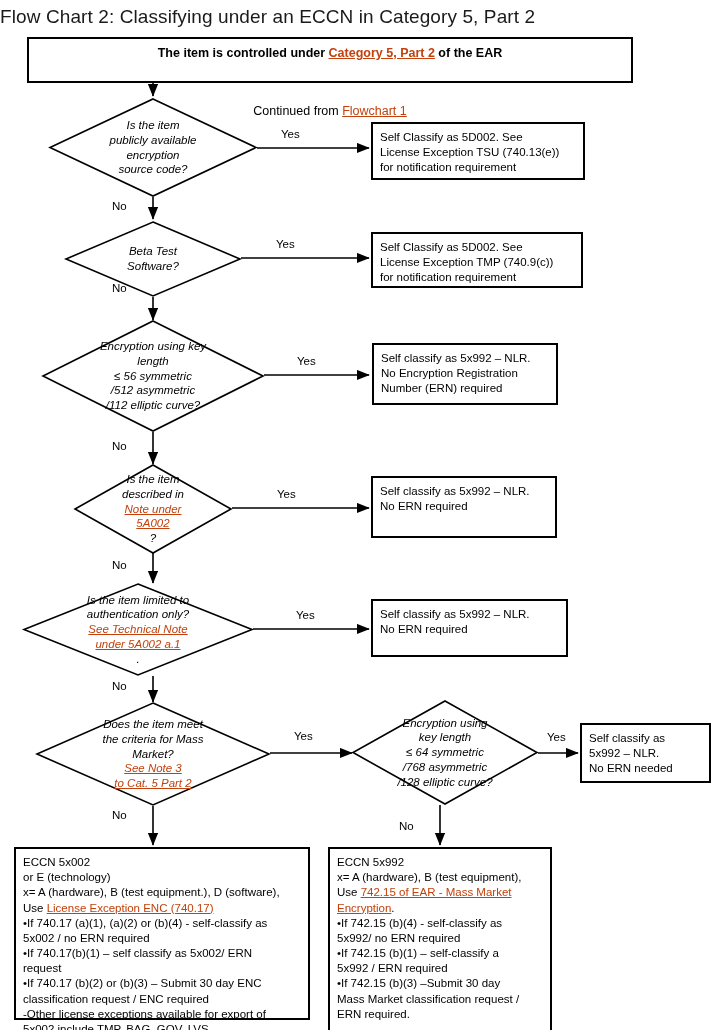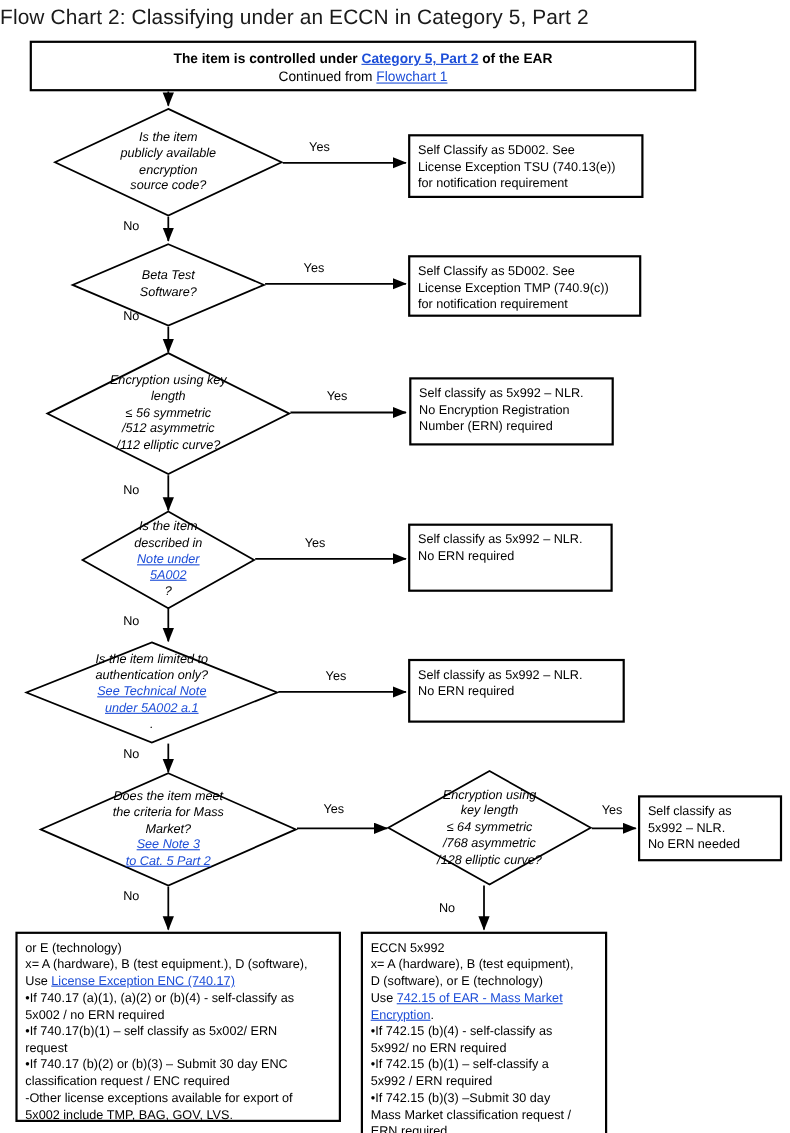--- a/index.html
+++ b/index.html
@@ -36,23 +36,23 @@
     line-height: 1.32;
   }
   .box .inner {
     padding: 6px 7px 4px 7px;
   }
   .header-box {
     text-align: center;
     font-size: 12.5px;
   }
   .header-box .line1 { font-weight: bold; }
-  .header-box .line2 { font-weight: normal; }
+  .header-box .line2 { font-weight: normal; margin-top: 41px; }
   .lnk {
-    color: #1d4ed8;
+    color: #c2410c;
     text-decoration: underline;
   }
   .diamond-wrap {
     position: absolute;
   }
   .diamond-wrap svg {
     position: absolute;
     left: 0;
     top: 0;
     overflow: visible;
@@ -299,39 +299,39 @@
   <div class="box" style="left:580px; top:723px; width:131px; height:60px;">
     <div class="inner">
       <span class="bl">Self classify as</span>
       <span class="bl">5x992 – NLR.</span>
       <span class="bl">No ERN needed</span>
     </div>
   </div>
 
   <div class="box" style="left:14px; top:847px; width:296px; height:173px;">
     <div class="inner">
+      <span class="bl">ECCN 5x002</span>
       <span class="bl">or E (technology)</span>
       <span class="bl">x= A (hardware), B (test equipment.), D (software),</span>
       <span class="bl"><span>Use </span><a class="lnk" href="#">License Exception ENC (740.17)</a></span>
       <span class="bl">•If 740.17 (a)(1), (a)(2) or (b)(4) - self-classify as</span>
       <span class="bl">5x002 / no ERN required</span>
       <span class="bl">•If 740.17(b)(1) – self classify as 5x002/ ERN</span>
       <span class="bl">request</span>
       <span class="bl">•If 740.17 (b)(2) or (b)(3) –  Submit 30 day ENC</span>
       <span class="bl">classification request / ENC required</span>
       <span class="bl">-Other license exceptions available for export of</span>
       <span class="bl">5x002 include TMP, BAG, GOV,  LVS.</span>
     </div>
   </div>
 
   <div class="box" style="left:328px; top:847px; width:224px; height:206px;">
     <div class="inner">
       <span class="bl">ECCN 5x992</span>
       <span class="bl">x= A (hardware), B (test equipment),</span>
-      <span class="bl">D (software), or E (technology)</span>
       <span class="bl"><span>Use </span><a class="lnk" href="#">742.15 of EAR - Mass Market</a></span>
       <span class="bl"><a class="lnk" href="#">Encryption</a><span>.</span></span>
       <span class="bl">•If 742.15 (b)(4) - self-classify as</span>
       <span class="bl">5x992/ no ERN required</span>
       <span class="bl">•If 742.15 (b)(1) – self-classify a</span>
       <span class="bl">5x992 / ERN required</span>
       <span class="bl">•If 742.15 (b)(3) –Submit 30 day</span>
       <span class="bl">Mass Market classification request /</span>
       <span class="bl">ERN required.</span>
     </div>

